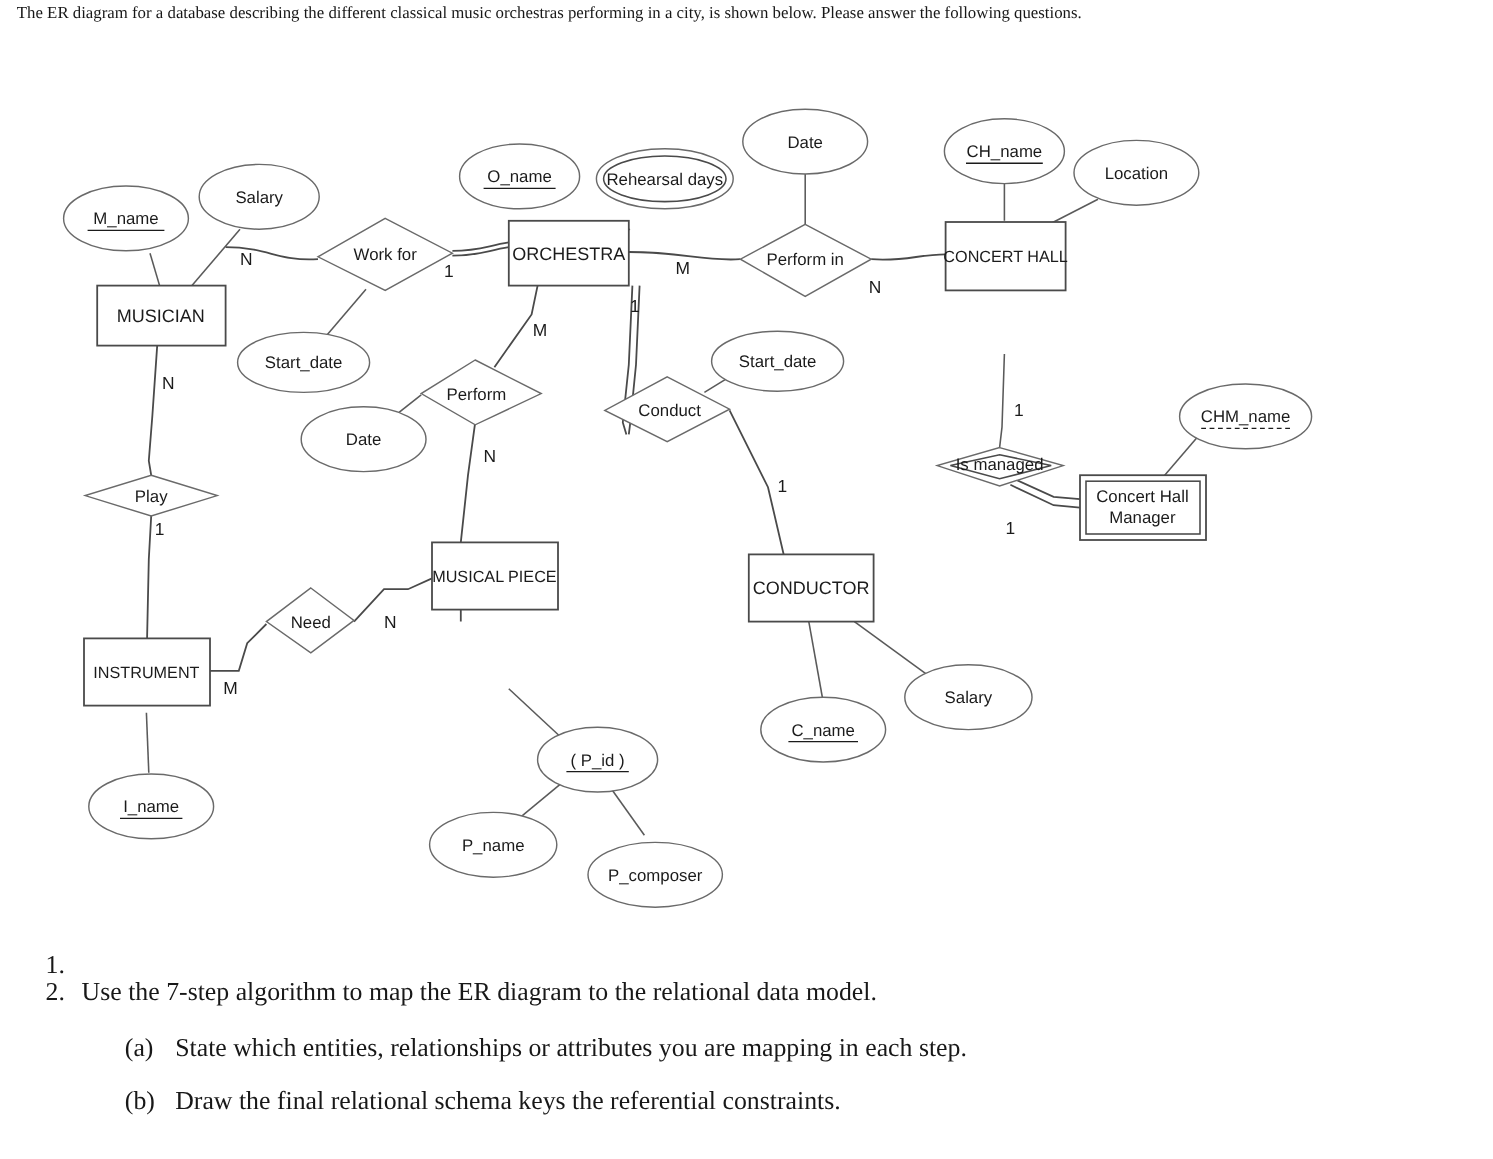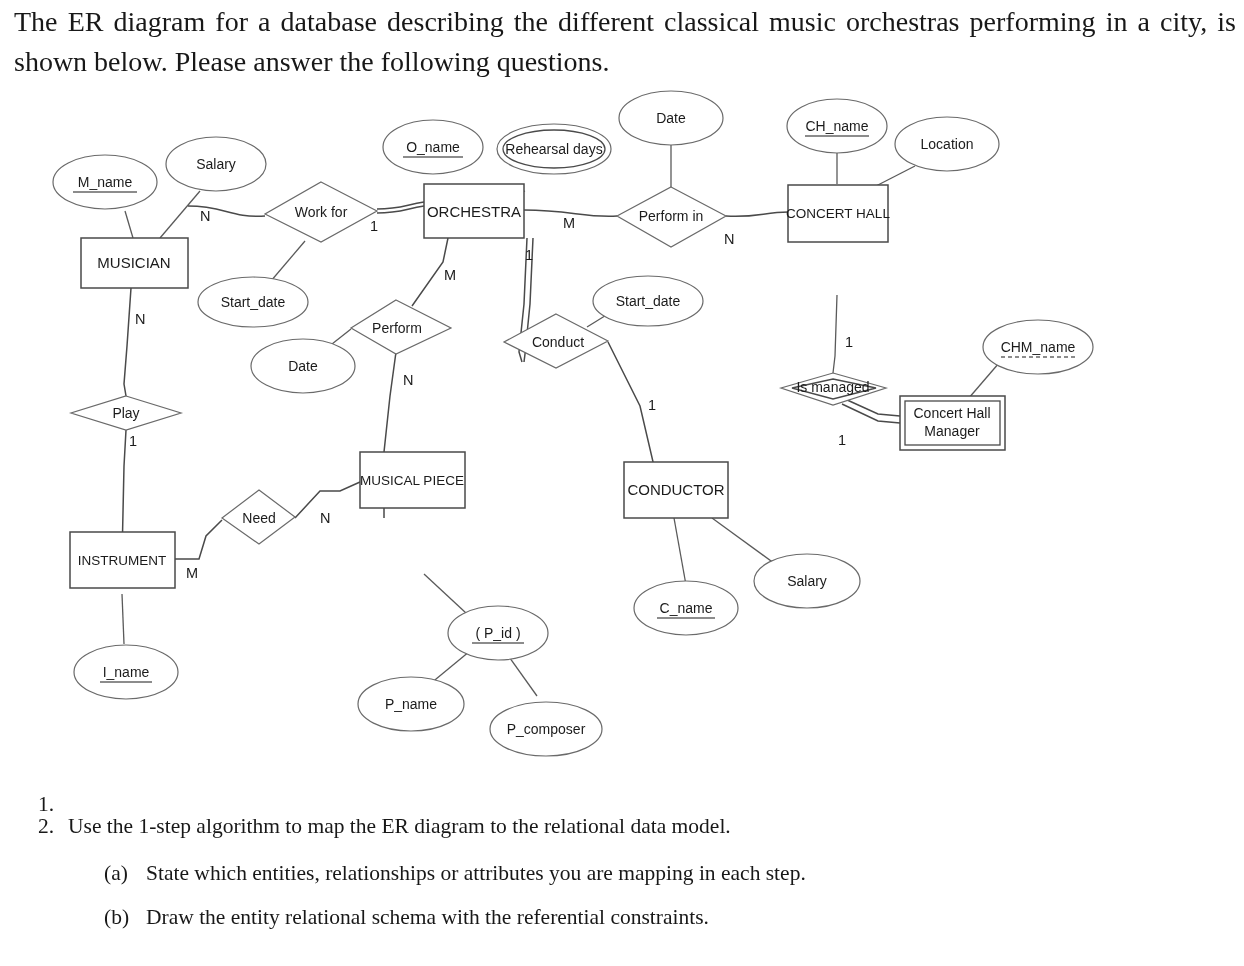--- a/index.html
+++ b/index.html
@@ -13,21 +13,21 @@
     position: relative;
     font-family: "Liberation Serif", "DejaVu Serif", serif;
     color: #1a1a1a;
     overflow: hidden;
   }
   #intro {
     position: absolute;
     left: 14px;
     top: 2px;
     width: 1222px;
-    font-size: 28px;
+    font-size: 14px;
     line-height: 1.42;
     text-align: justify;
     text-align-last: left;
     color: #181818;
   }
   #diagram-wrap {
     position: absolute;
     left: 0;
     top: 66px;
     width: 1244px;
@@ -352,25 +352,25 @@
 
 </svg>
 </div>
 
 <div id="questions">
   <div class="q-item">
     <span class="q-num">1.</span>
   </div>
   <div class="q-item">
     <span class="q-num">2.</span>
-    <span>Use the 1-step algorithm to map the ER diagram to the relational data model.</span>
+    <span>Use the 7-step algorithm to map the ER diagram to the relational data model.</span>
     <div class="sub-list">
       <div class="sub-item">
         <span class="sub-num">(a)</span>
         <span>State which entities, relationships or attributes you are mapping in each step.</span>
       </div>
       <div class="sub-item">
         <span class="sub-num">(b)</span>
-        <span>Draw the entity relational schema with the referential constraints.</span>
+        <span>Draw the final relational schema keys the referential constraints.</span>
       </div>
     </div>
   </div>
 </div>
 
 </body></html>

